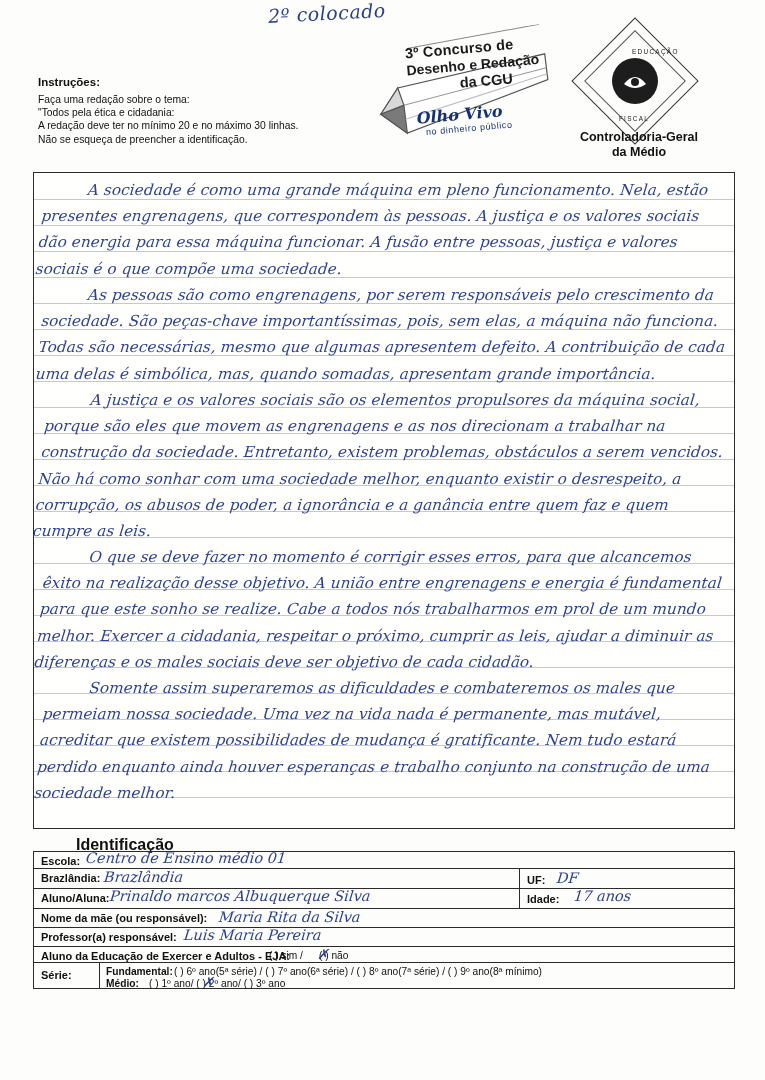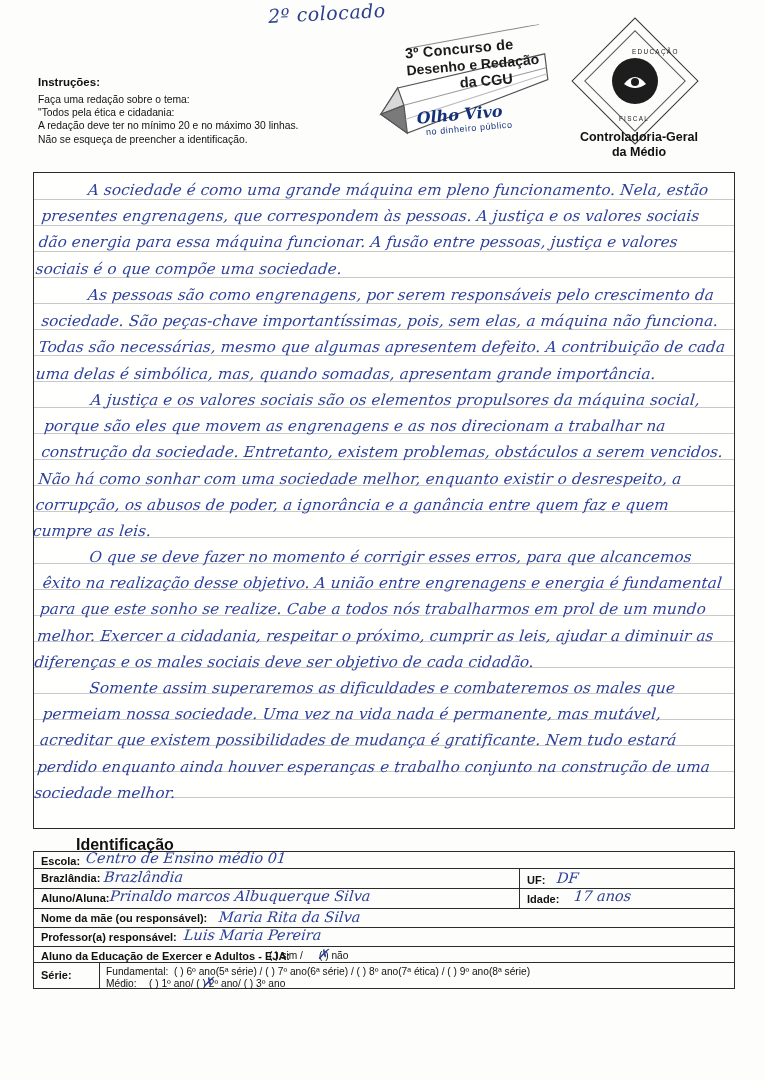--- a/index.html
+++ b/index.html
@@ -233,21 +233,21 @@
   .vdiv {
     position: absolute;
     width: 1px;
     background: #2b2b2b;
   }
   .subrow {
     position: absolute;
     font-size: 10.2px;
     white-space: nowrap;
   }
-  .bold { font-weight: normal; }
+  .bold { font-weight: bold; }
 
   .hw-check {
     font-family: "DejaVu Serif", serif;
     font-style: italic;
     font-size: 14px;
     color: #2b3f96;
   }
 </style>
 </head>
 <body>
@@ -379,21 +379,21 @@
     <div class="row" style="top:95px;height:16px">
       <span class="lbl">Aluno da Educação de Exercer e Adultos - EJA:</span>
       <span class="subrow" style="left:235px;top:3px">(  ) sim /</span>
       <span class="subrow" style="left:285px;top:3px">(  ) não</span>
       <span class="hw-check" style="position:absolute;left:283px;top:-1px">✗</span>
     </div>
 
     <div class="row" style="top:111px;height:25px;border-bottom:none">
       <span class="lbl" style="top:6px">Série:</span>
       <span class="subrow bold" style="left:72px;top:3px">Fundamental:</span>
-      <span class="subrow" style="left:140px;top:3px">(  ) 6º ano(5ª série) / (  ) 7º ano(6ª série) / (  ) 8º ano(7ª ética) / (  ) 9º ano(8ª série)</span>
+      <span class="subrow" style="left:140px;top:3px">(  ) 6º ano(5ª série) / (  ) 7º ano(6ª série) / (  ) 8º ano(7ª série) / (  ) 9º ano(8ª mínimo)</span>
       <span class="subrow bold" style="left:72px;top:15px">Médio:</span>
       <span class="subrow" style="left:115px;top:15px">(  ) 1º ano/ (  ) 2º ano/ (  ) 3º ano</span>
       <span class="hw-check" style="position:absolute;left:168px;top:11px">✗</span>
     </div>
 
     <div class="vdiv" style="left:65px;top:111px;height:25px"></div>
   </div>
 
 </div>
 

